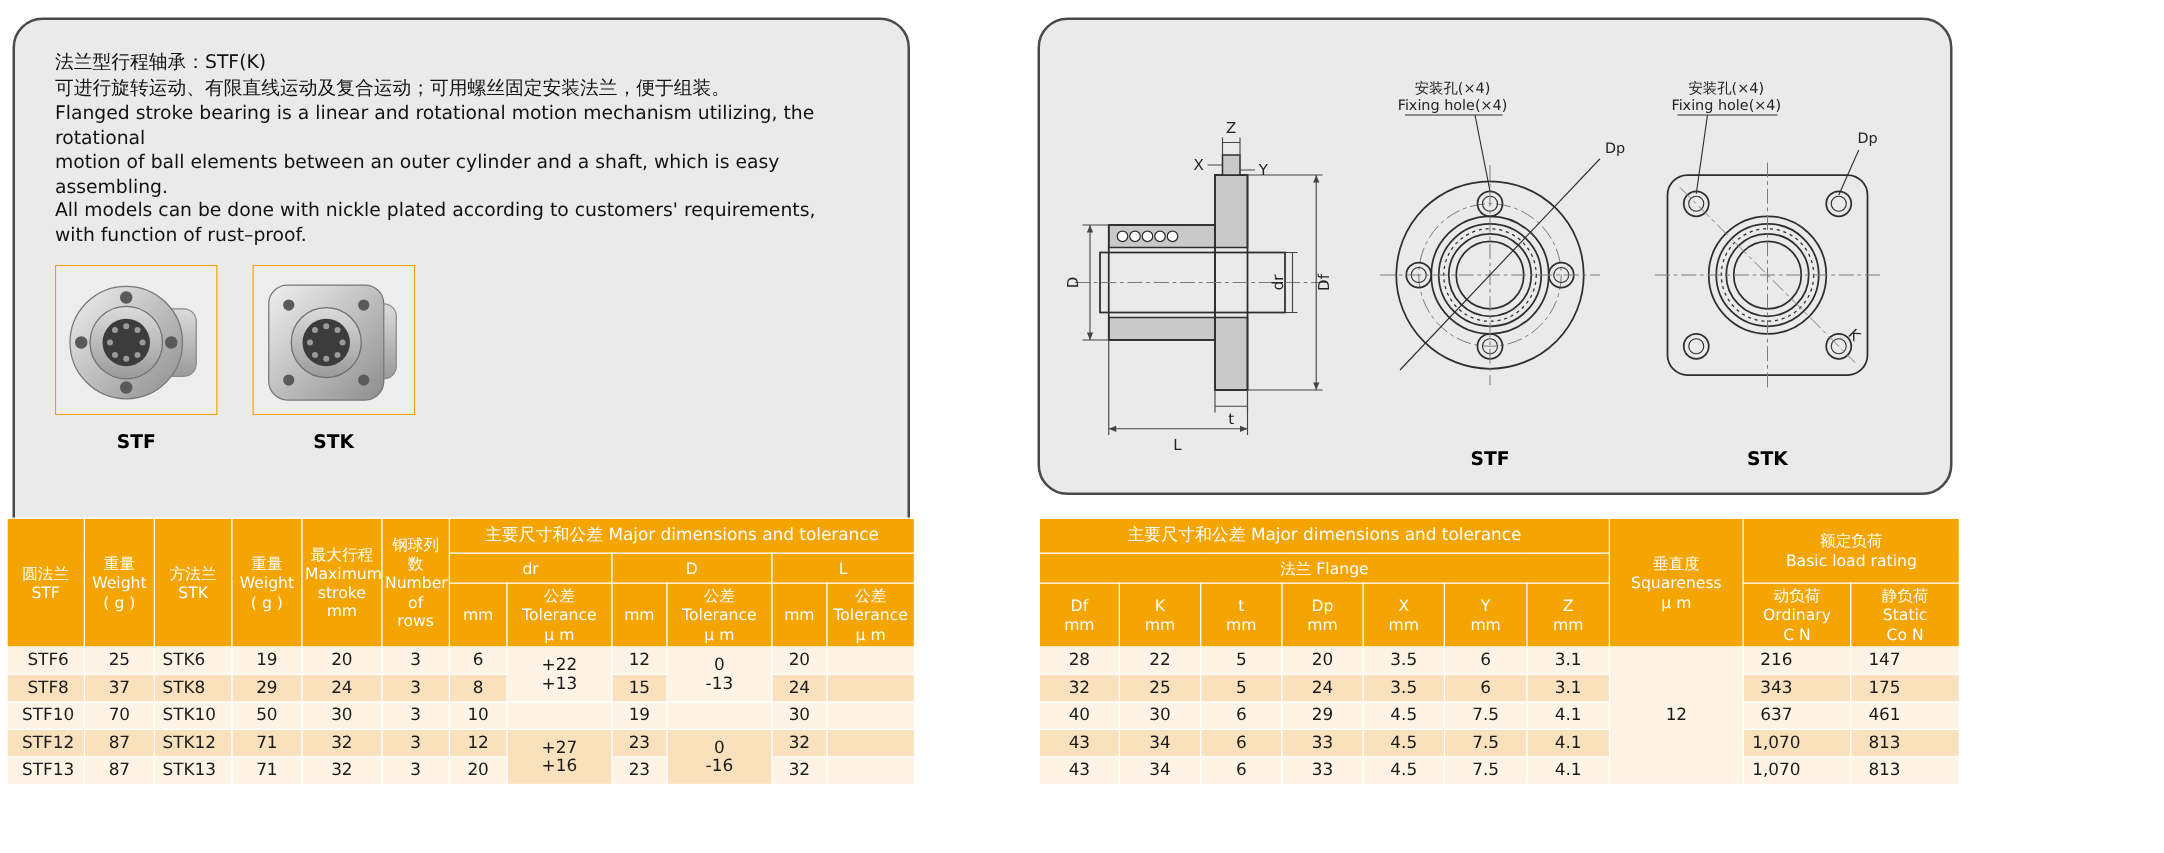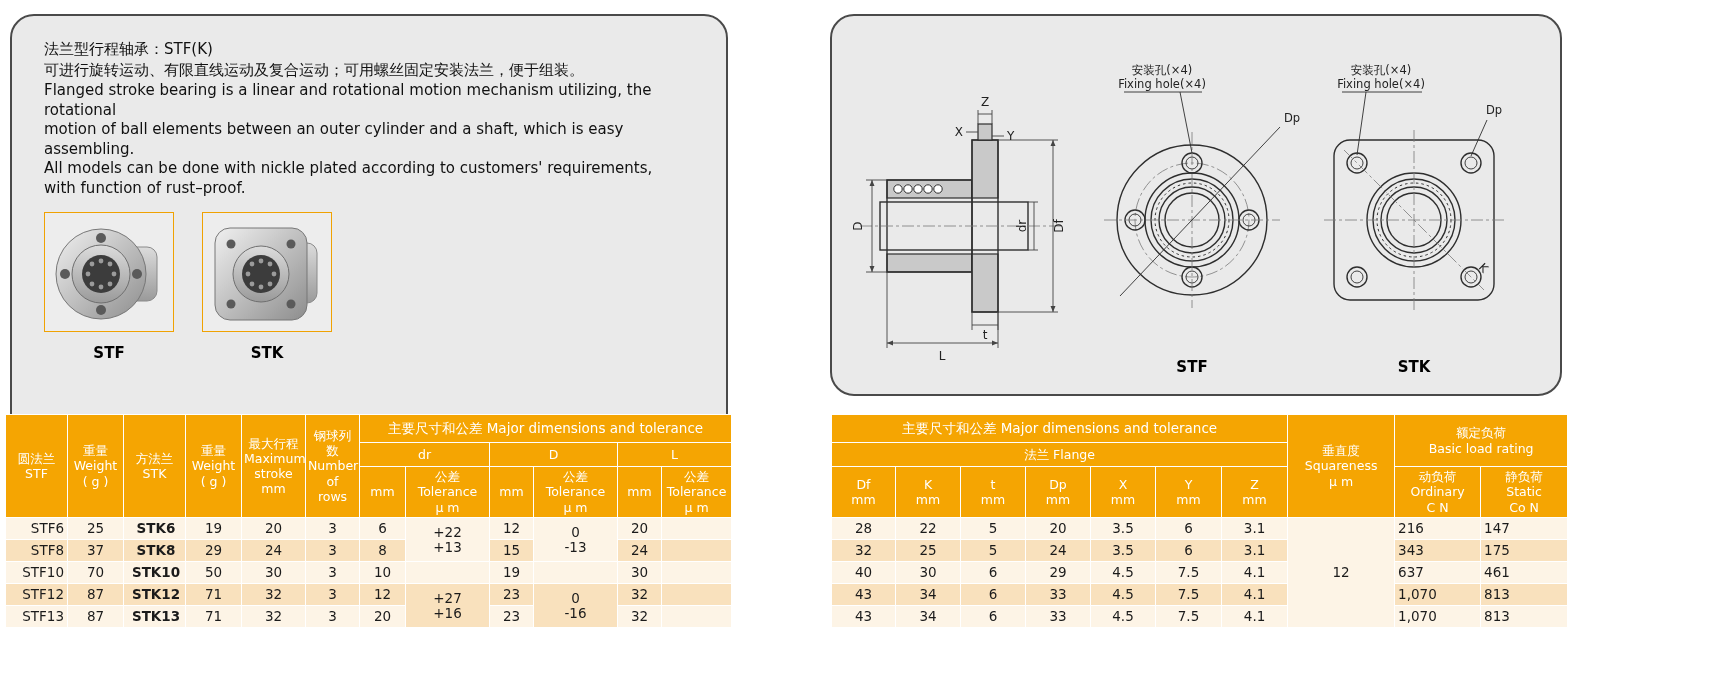--- a/index.html
+++ b/index.html
@@ -36,23 +36,23 @@
   .spec-wrap.right{left:831px;}
   table.spec{border-collapse:collapse;table-layout:fixed;}
   table.spec th{background:#F5A502;color:#fff;font-weight:normal;font-size:12.5px;line-height:1.22;
                 border:1px solid #fff;padding:1px 2px;text-align:center;white-space:pre-line;}
   table.spec th.grp{font-size:13.5px;}
   table.spec td{font-size:13.5px;color:#1b1b1b;text-align:center;border:1px solid #fff;
                 padding:0 3px;height:21px;white-space:pre-line;line-height:1.05;}
   table.spec tbody tr:nth-child(odd) td{background:#FDF4E6;}
   table.spec tbody tr:nth-child(even) td{background:#F9E1BD;}
   tr.hr1 th{height:25px;} tr.hr2 th{height:21px;} tr.hr3 th{height:48px;}
-  #left-table td:first-child{text-align:right;padding-left:7px;}
-  #left-table td:nth-child(3){text-align:center;padding-left:6px;font-weight:bold;}
-  #right-table td:last-child,#right-table td:nth-last-child(2){text-align:left;padding-right:36px;}
+  #left-table td:first-child{text-align:center;padding-left:7px;}
+  #left-table td:nth-child(3){text-align:left;padding-left:6px;}
+  #right-table td:last-child,#right-table td:nth-last-child(2){text-align:center;padding-right:36px;}
 </style>
 </head>
 <body>
 
 <div class="page">
 
   <div class="panel panel-left">
     <div class="desc">
       <p>法兰型行程轴承：STF(K)</p>
       <p>可进行旋转运动、有限直线运动及复合运动；可用螺丝固定安装法兰，便于组装。</p>

